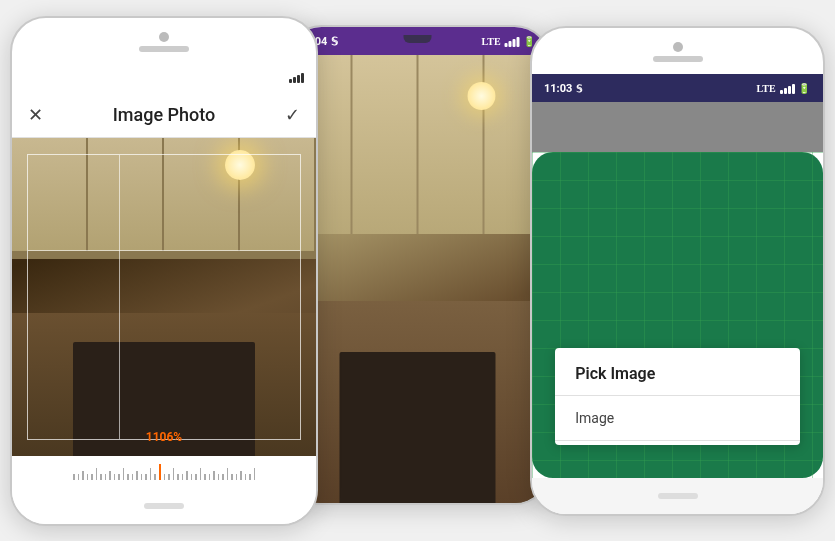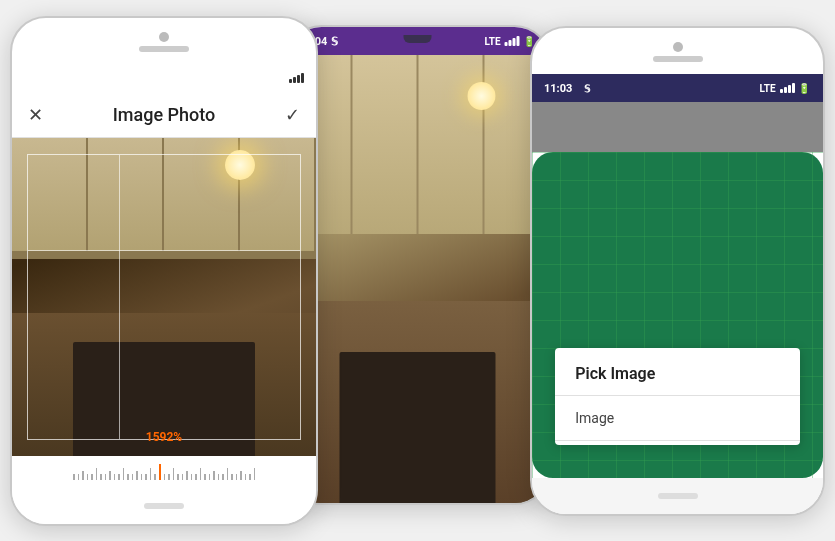--- a/index.html
+++ b/index.html
@@ -87,23 +87,24 @@
       background: #5b2d8e;
       color: #fff;
     }
     .status-bar-dark {
       background: #2d2b5e;
       color: #fff;
     }
 
     .status-icons {
       display: flex;
-      align-items: center;
+      align-items: flex-end;
       gap: 4px;
       font-size: 10px;
+      font-family: Liberation Serif, serif;
     }
 
     
     .edit-photo-header {
       width: 100%;
       height: 46px;
       background: #fff;
       display: flex;
       align-items: center;
       justify-content: space-between;
@@ -420,21 +421,21 @@
           </div>
           <div class="light-fixture"></div>
         </div>
         <div class="kitchen-lower">
           <div class="stove-area"></div>
         </div>
       </div>
 
       <div class="grid-overlay"></div>
 
-      <div class="zoom-label">1592%</div>
+      <div class="zoom-label">1106%</div>
     </div>
 
     <div class="slider-area">
       <div class="slider-track">
         <div class="tick-container">
 
           <div class="tick tick-short"></div>
           <div class="tick tick-short"></div>
           <div class="tick tick-medium"></div>
           <div class="tick tick-short"></div>
@@ -483,21 +484,21 @@
       <div style="width:40px;height:6px;border-radius:3px;background:#ddd;"></div>
     </div>
   </div>
 
   <div class="phone phone-right">
 
     <div style="position:absolute;top:14px;left:50%;transform:translateX(-50%);width:10px;height:10px;border-radius:50%;background:#bbb;z-index:10;"></div>
     <div style="position:absolute;top:28px;left:50%;transform:translateX(-50%);width:50px;height:6px;border-radius:3px;background:#ccc;z-index:10;"></div>
 
     <div class="status-bar status-bar-dark" style="margin-top:46px;">
-      <div style="display:flex;align-items:center;gap:12px;">
+      <div style="display:flex;align-items:center;gap:4px;">
         <span>11:03</span>
         <span class="s-icon" style="font-size:10px;">𝕊</span>
       </div>
       <div class="status-icons">
         <span>LTE</span>
         <div class="signal-bars">
           <div class="bar" style="height:4px;"></div>
           <div class="bar" style="height:6px;"></div>
           <div class="bar" style="height:8px;"></div>
           <div class="bar" style="height:10px;"></div>

